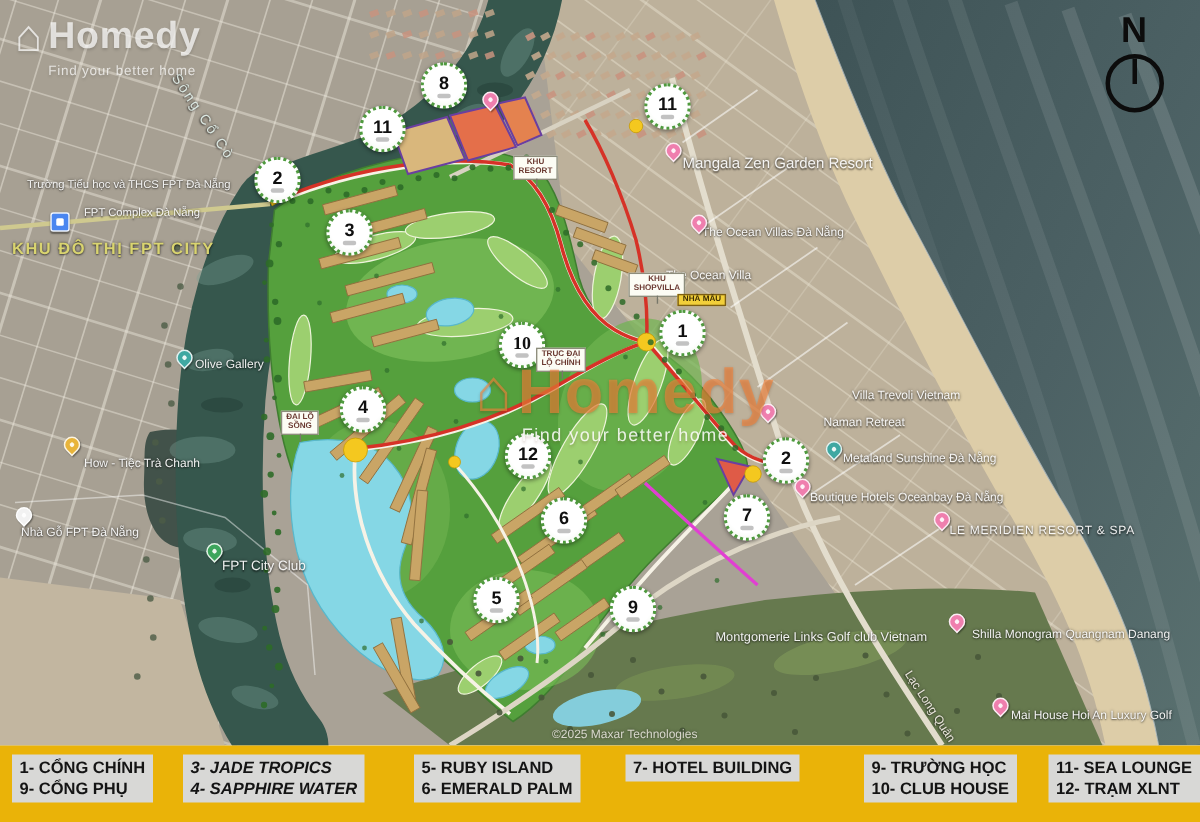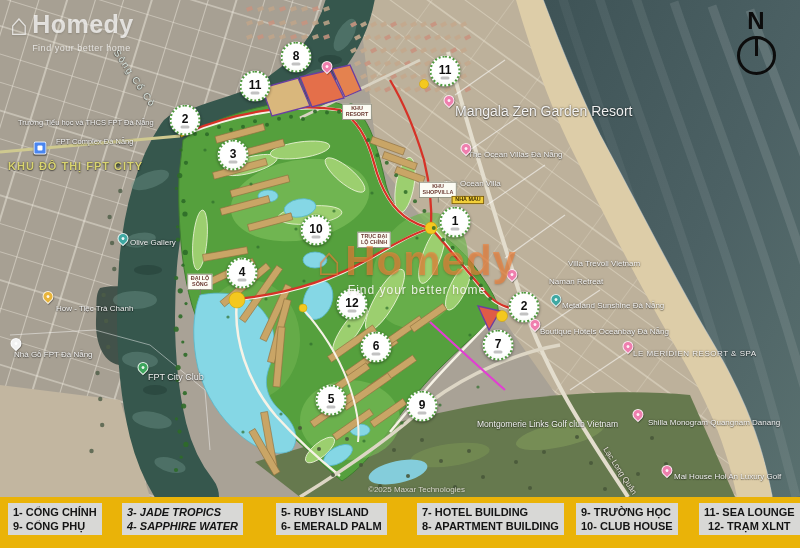--- a/index.html
+++ b/index.html
@@ -567,21 +567,21 @@
           <span class="marker-sub"></span>
         </div>
         <div class="marker" style="left: 445px; top: 71px;">
           <span class="marker-num">11</span>
           <span class="marker-sub"></span>
         </div>
         <div class="marker" style="left: 455px; top: 222px;">
           <span class="marker-num">1</span>
           <span class="marker-sub"></span>
         </div>
-        <div class="marker" style="left: 316px; top: 230px;">
+        <div class="marker" style="left: 348px; top: 230px; font-family: Liberation Serif, serif;">
           <span class="marker-num">10</span>
           <span class="marker-sub"></span>
         </div>
         <div class="marker" style="left: 242px; top: 273px;">
           <span class="marker-num">4</span>
           <span class="marker-sub"></span>
         </div>
         <div class="marker" style="left: 352px; top: 276px; margin-top: 28px;">
           <span class="marker-num">12</span>
           <span class="marker-sub"></span>
@@ -607,21 +607,21 @@
           <span class="marker-sub"></span>
         </div>
         <div class="map-label" style="left: 120px; top: 48px; font-size: 9.5px; transform: rotate(56deg); color: rgb(220, 232, 226); letter-spacing: 1.5px;">Sông Cổ Cò</div>
         <div class="map-label" style="left: 18px; top: 119px; font-size: 7.5px;">Trường Tiểu học và THCS FPT Đà Nẵng</div>
         <div class="map-label" style="left: 56px; top: 138px; font-size: 7.5px;">FPT Complex Đà Nẵng</div>
         <div class="map-label" style="left: 8px; top: 160px; font-size: 11px; color: rgb(217, 212, 112); font-weight: bold; letter-spacing: 1px;">KHU ĐÔ THỊ FPT CITY</div>
         <div class="map-label" style="left: 130px; top: 239px; font-size: 8px;">Olive Gallery</div>
         <div class="map-label" style="left: 56px; top: 305px; font-size: 8px;">How - Tiệc Trà Chanh</div>
         <div class="map-label" style="left: 14px; top: 351px; font-size: 8px;">Nhà Gỗ FPT Đà Nẵng</div>
         <div class="map-label" style="left: 148px; top: 373px; font-size: 9px;">FPT City Club</div>
-        <div class="map-label" style="left: 455px; top: 104px; font-size: 14px;">Mangala Zen Garden Resort</div>
+        <div class="map-label" style="left: 455px; top: 104px; font-size: 10px;">Mangala Zen Garden Resort</div>
         <div class="map-label" style="left: 468px; top: 151px; font-size: 8px;">The Ocean Villas Đà Nẵng</div>
         <div class="map-label" style="left: 444px; top: 180px; font-size: 8px;">The Ocean Villa</div>
         <div class="map-label" style="left: 568px; top: 260px; font-size: 8px;">Villa Trevoli Vietnam</div>
         <div class="map-label" style="left: 520px; top: 278px; font-size: 8px; margin-left: 29px;">Naman Retreat</div>
         <div class="map-label" style="left: 562px; top: 302px; font-size: 8px;">Metaland Sunshine Đà Nẵng</div>
         <div class="map-label" style="left: 540px; top: 328px; font-size: 8px;">Boutique Hotels Oceanbay Đà Nẵng</div>
         <div class="map-label" style="left: 633px; top: 350px; font-size: 8px; letter-spacing: 0.5px;">LE MERIDIEN RESORT &amp; SPA</div>
         <div class="map-label" style="left: 477px; top: 420px; font-size: 8.5px;">Montgomerie Links Golf club Vietnam</div>
         <div class="map-label" style="left: 648px; top: 419px; font-size: 8px;">Shilla Monogram Quangnam Danang</div>
         <div class="map-label" style="left: 674px; top: 473px; font-size: 8px;">Mai House Hoi An Luxury Golf</div>
@@ -681,24 +681,23 @@
       <div class="legend-box" style="left: 122px; font-style: italic;">
         <div>3- JADE TROPICS</div>
         <div>4- SAPPHIRE WATER</div>
       </div>
       <div class="legend-box" style="left: 276px;">
         <div>5- RUBY ISLAND</div>
         <div>6- EMERALD PALM</div>
       </div>
       <div class="legend-box" style="left: 417px;">
         <div>7- HOTEL BUILDING</div>
-        <div>8- APARTMENT BUILDING</div>
       </div>
       <div class="legend-box" style="left: 576px;">
         <div>9- TRƯỜNG HỌC</div>
         <div>10- CLUB HOUSE</div>
       </div>
-      <div class="legend-box" style="left: 699px; text-align: center;">
+      <div class="legend-box" style="left: 699px;">
         <div>11- SEA LOUNGE</div>
         <div>12- TRẠM XLNT</div>
       </div>
     </div>
 </div>
 
 </body></html>

